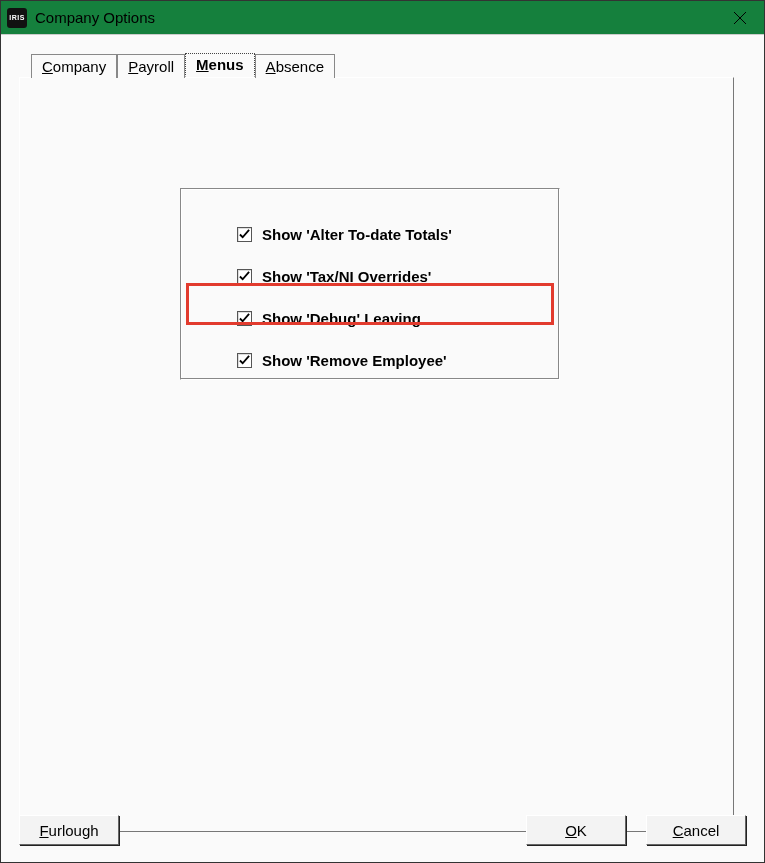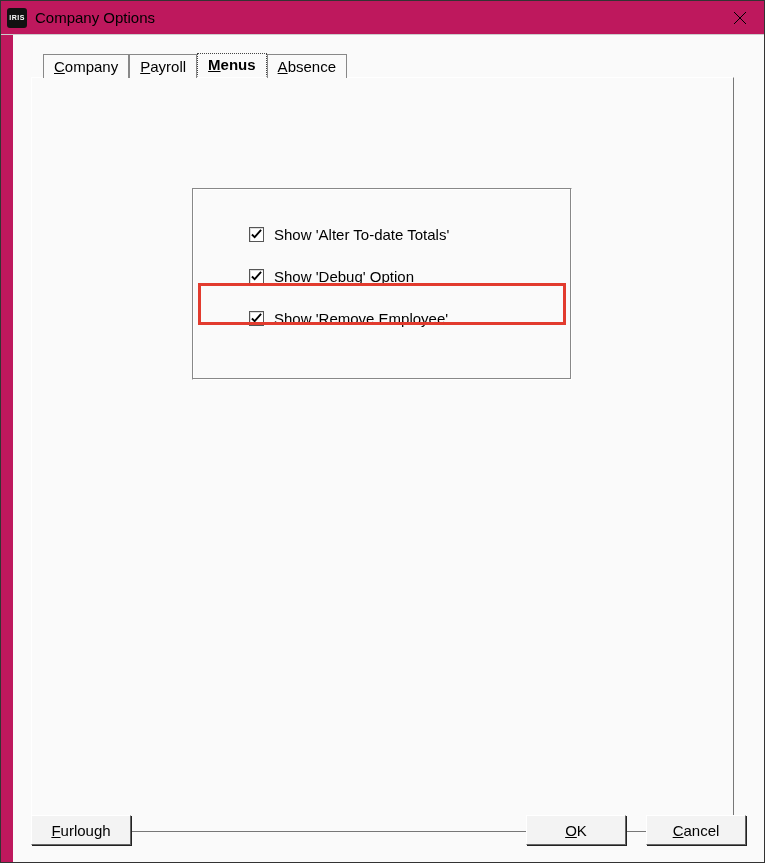--- a/index.html
+++ b/index.html
@@ -7,21 +7,21 @@
     margin: 0; padding: 0;
     width: 765px; height: 863px;
     font-family: "Segoe UI", Tahoma, sans-serif;
     font-size: 15px;
     background: #ffffff;
     color: #000;
   }
   .window {
     width: 765px; height: 863px;
     border: 1px solid #333;
-    background: #be185d;
+    background: #15803d;
     display: flex;
     flex-direction: column;
   }
   .titlebar {
     height: 34px;
     display: flex;
     align-items: center;
     border-bottom: 1px solid #ccc;
     padding: 0 4px 0 6px;
   }
@@ -45,21 +45,20 @@
     display: flex; align-items: center; justify-content: center;
     cursor: pointer;
   }
   .close-btn svg { width: 14px; height: 14px; stroke: #000; stroke-width: 1; }
 
   .content {
     flex: 1;
     position: relative;
     padding: 18px 18px 12px 18px;
     background: #fafafa;
-    margin-left: 12px;
   }
 
   
   .tabs {
     position: absolute;
     top: 18px; left: 30px;
     display: flex;
     z-index: 2;
   }
   .tab {
@@ -87,20 +86,21 @@
   
   .tab-page {
     position: absolute;
     top: 42px; left: 18px; right: 30px;
     height: 755px;
     border-top: 1px solid #fff;
     border-left: 1px solid #fff;
     border-right: 1px solid #777;
     border-bottom: 1px solid #777;
     background: #fafafa;
+    font-weight: bold;
   }
 
   
   .group {
     position: absolute;
     left: 160px;
     top: 110px;
     width: 380px;
     height: 192px;
     border-top: 1px solid #888;
@@ -199,21 +199,29 @@
               </svg>
             </span>
           <span class="check-label">Show 'Alter To-date Totals'</span>
         </div>
         <div class="check-row">
           <span class="checkbox">
               <svg viewBox="0 0 12 12">
                 <polyline points="1,6 4,9 11,1" fill="none" stroke="#000" stroke-width="2"></polyline>
               </svg>
             </span>
-          <span class="check-label">Show 'Debug' Option</span>
+          <span class="check-label">Show 'Tax/NI Overrides'</span>
+        </div>
+        <div class="check-row">
+          <span class="checkbox">
+              <svg viewBox="0 0 12 12">
+                <polyline points="1,6 4,9 11,1" fill="none" stroke="#000" stroke-width="2"></polyline>
+              </svg>
+            </span>
+          <span class="check-label">Show 'Debug' Leaving</span>
         </div>
         <div class="check-row">
           <span class="checkbox">
               <svg viewBox="0 0 12 12">
                 <polyline points="1,6 4,9 11,1" fill="none" stroke="#000" stroke-width="2"></polyline>
               </svg>
             </span>
           <span class="check-label">Show 'Remove Employee'</span>
         </div>
       </div>

